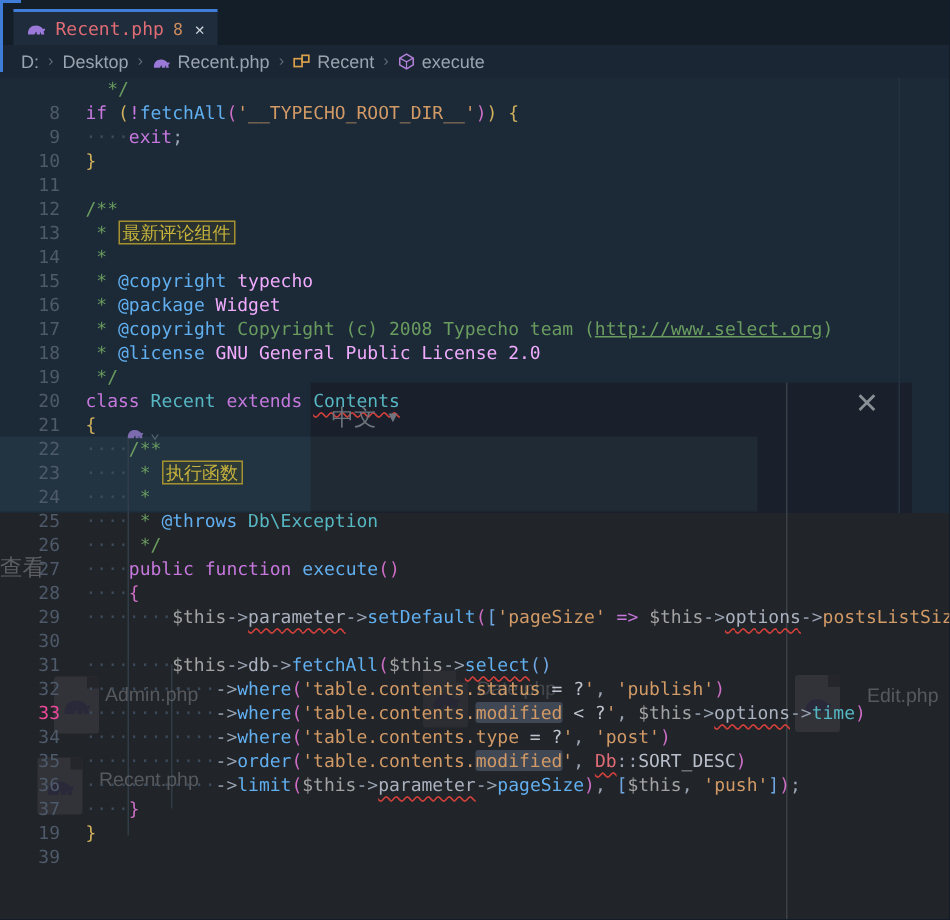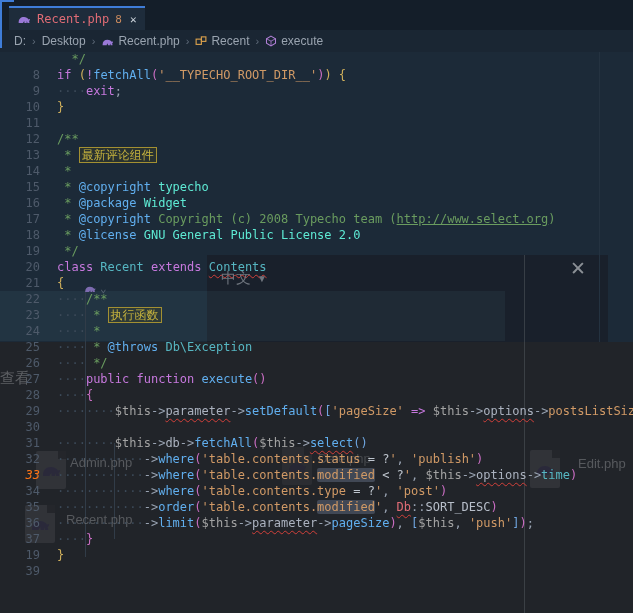--- a/index.html
+++ b/index.html
@@ -36,24 +36,24 @@
   #ghost-view{left:0;top:369px;font-size:15px;opacity:.5;}
   #ghost-path{left:0;top:415px;font-size:14px;opacity:.33;white-space:nowrap;letter-spacing:.5px;}
   .ghost-file{width:30px;height:38px;background:#53535a;opacity:.32;border-radius:2px;position:absolute;}
   .ghost-file .fold{position:absolute;right:0;top:0;width:8px;height:8px;background:#2c2c31;}
   .ghost-file svg{position:absolute;left:5px;top:10px;}
   .ghost-label{font-size:13px;opacity:.45;position:absolute;white-space:nowrap;}
   
   #code-lines{position:absolute;left:0;top:0;width:633px;height:613px;z-index:2;}
   .cl{position:absolute;left:0;height:16px;line-height:16px;white-space:pre;}
   .gut{position:absolute;left:0;width:40px;text-align:right;color:#4e5a6a;}
-  .gut.active{color:#f97316;font-style:italic;}
+  .gut.active{color:#ec4899;}
   .src{position:absolute;left:57px;}
   .kw{color:#c678dd}.fn{color:#61afef}.cls{color:#56b6c2}.str{color:#d19a66}
-  .cm{color:#6a9c5f}.tag{color:#61afef}.val{color:#5eead4}.var{color:#a3a3a3}
+  .cm{color:#6a9c5f}.tag{color:#61afef}.val{color:#f0abfc}.var{color:#a3a3a3}
   .prop{color:#abb2bf}.propO{color:#d19a66}.op{color:#99a3b2}.p{color:#99a3b2}
   .bY{color:#d0b05c}.bP{color:#cb6ec4}.bB{color:#6fa6e0}
   .ws{color:#3c4a59}
   .strOp{color:#bfc6cf}.const{color:#b8bfca}.clsRed{color:#e06c75}
   .err{text-decoration:underline;text-decoration-style:wavy;text-decoration-color:#d1403a;
        text-decoration-thickness:1px;text-underline-offset:3px;}
   .hl{background:#414855;border-radius:2px;}
   .zh{color:#c6b33d;border:1px solid #a39032;background:rgba(90,80,25,.22);padding:0 2px;
       font-family:"Liberation Sans",sans-serif;}
   .url{text-decoration:underline;}

